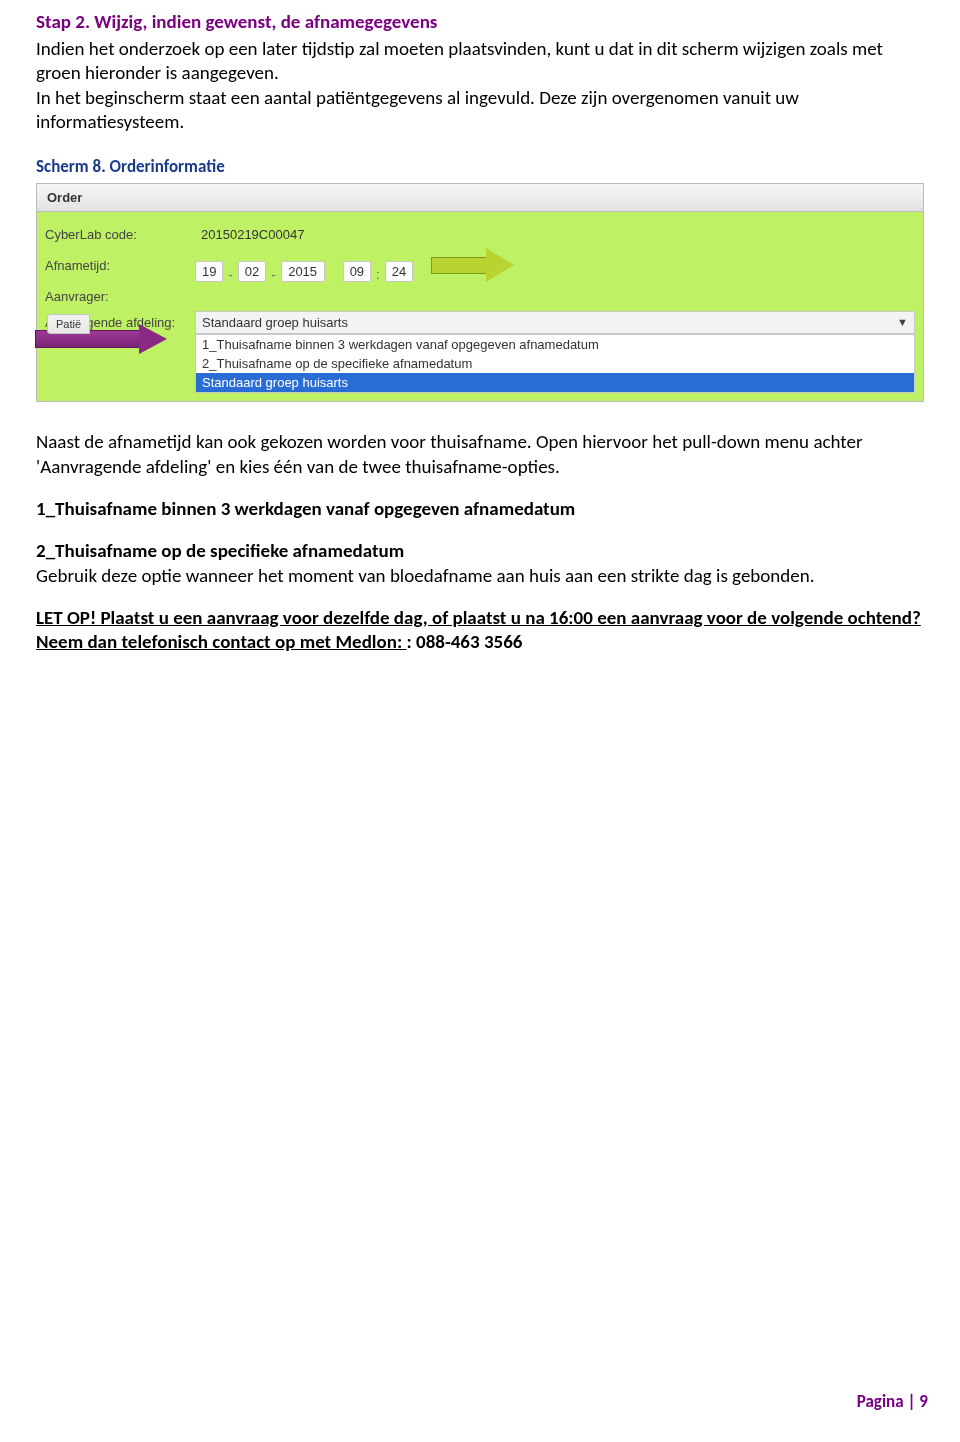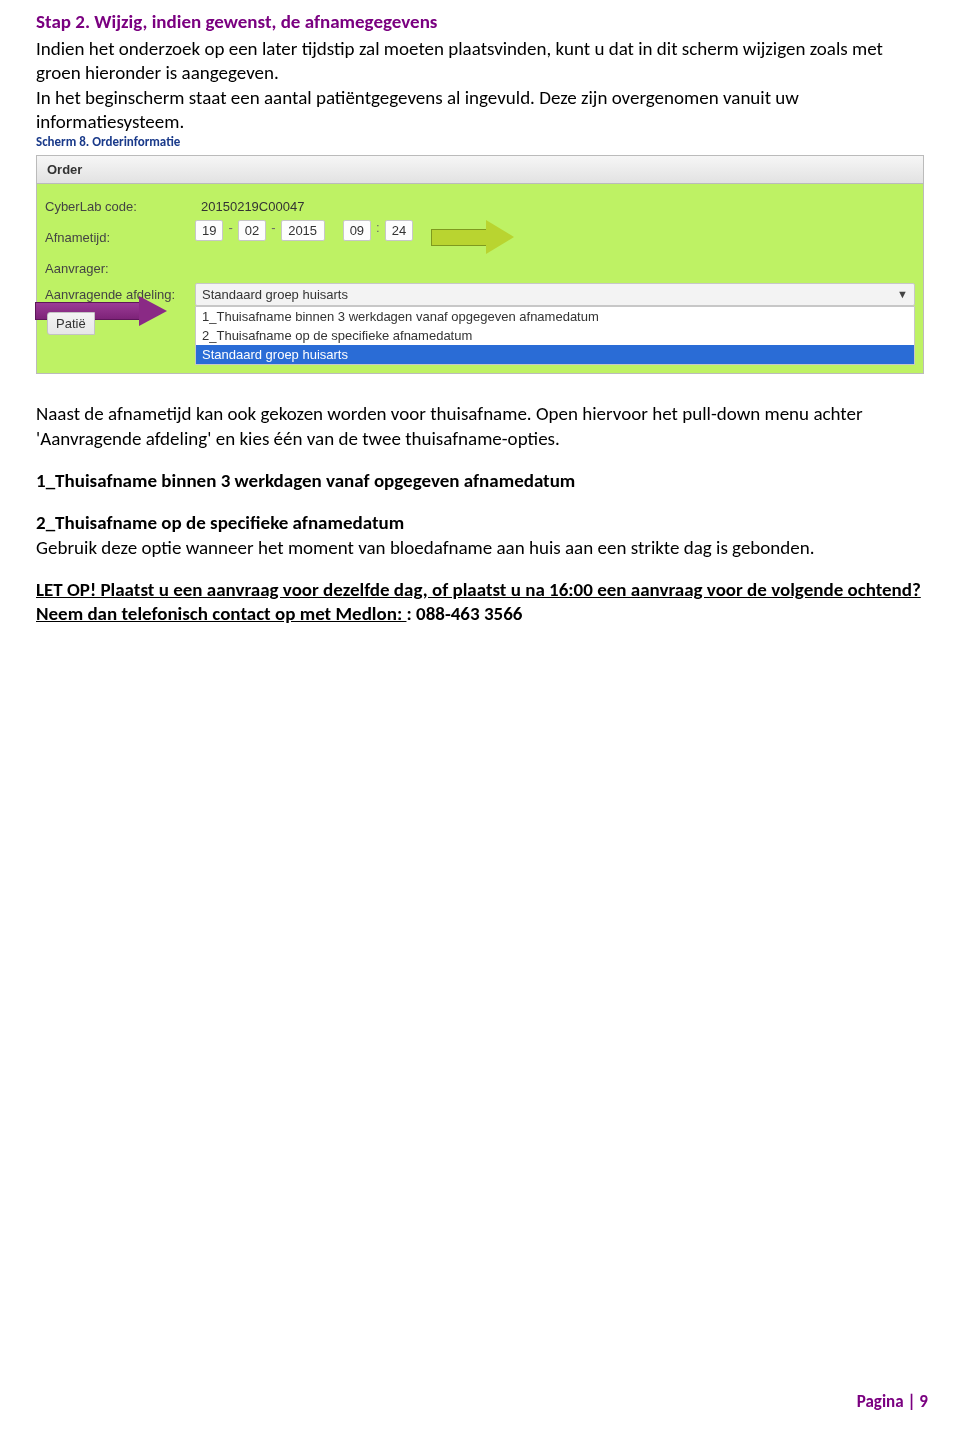--- a/index.html
+++ b/index.html
@@ -48,21 +48,21 @@
   .plus::before, .plus::after { content: ""; position: absolute; background: #b8d432; }
   .plus { background: transparent; }
   .plus::before { top: 8px; left: 0; width: 20px; height: 6px; background:#b8d432; border-radius:2px;}
   .plus::after { top: 0; left: 7px; width: 6px; height: 20px; background:#b8d432; border-radius:2px;}
   .plus-center { position:absolute; top:6px; left:5px; width:10px; height:10px; background:#e89c2f; border-radius:2px; transform:rotate(45deg);}
   .logo-sep { width:1px; height:44px; background:#999; }
   .logo-text { font-size:26px; color:#555; font-weight:400; letter-spacing:0.5px; }
 
   .step-heading { color: #7a0080; font-weight: bold; font-size: 19px; margin-bottom: 4px; }
   .body-p { font-size: 19px; line-height: 1.28; margin-bottom: 0; }
-  .caption { color: #1a3a8a; font-size: 13px; font-weight: bold; margin-bottom: 6px; }
+  .caption { color: #1a3a8a; font-size: 17px; font-weight: bold; margin-top: 22px; margin-bottom: 6px; }
 
   
   .screenshot {
     border: 1px solid #bbb;
     background: #fff;
     font-family: Arial, sans-serif;
     font-size: 13px;
     color: #333;
     margin-bottom: 28px;
   }
@@ -88,21 +88,21 @@
     width: 150px;
     color: #444;
     font-size: 13px;
   }
   .scr-val {
     flex: 1;
     color: #333;
     font-size: 13px;
   }
   .scr-code { padding:2px 6px; }
-  .date-group { display:flex; gap:4px; align-items:flex-start; }
+  .date-group { display:flex; gap:4px; align-items:flex-end; }
   .date-box, .time-box {
     border: 1px solid #c7c7c7;
     background: #fdfdfd;
     padding: 2px 6px;
     font-size: 13px;
     color: #333;
     border-radius: 2px;
     min-width: 28px;
     text-align: center;
   }
@@ -158,22 +158,22 @@
   }
   .purple-arrow .phead {
     position:absolute; left:104px; top:0; width:0; height:0;
     border-top:15px solid transparent;
     border-bottom:15px solid transparent;
     border-left:28px solid #8a2a85;
   }
   .patie-label {
     position:absolute;
     left: 10px;
-    top: 128px;
-    font-size:13px;
+    top: 102px;
+    font-size:11px;
     color:#333;
     background: linear-gradient(#f3f3f3, #e7e7e7);
     border: 1px solid #c3c3c3;
     border-radius: 3px 0 0 3px;
     padding: 3px 8px;
     z-index: 6;
     pointer-events:none;
   }
   .dropdown-open {
     border:1px solid #c7c7c7;

